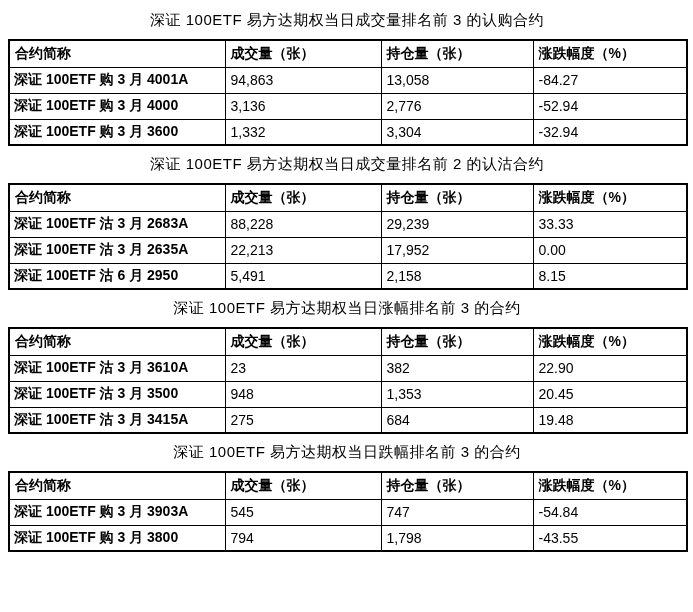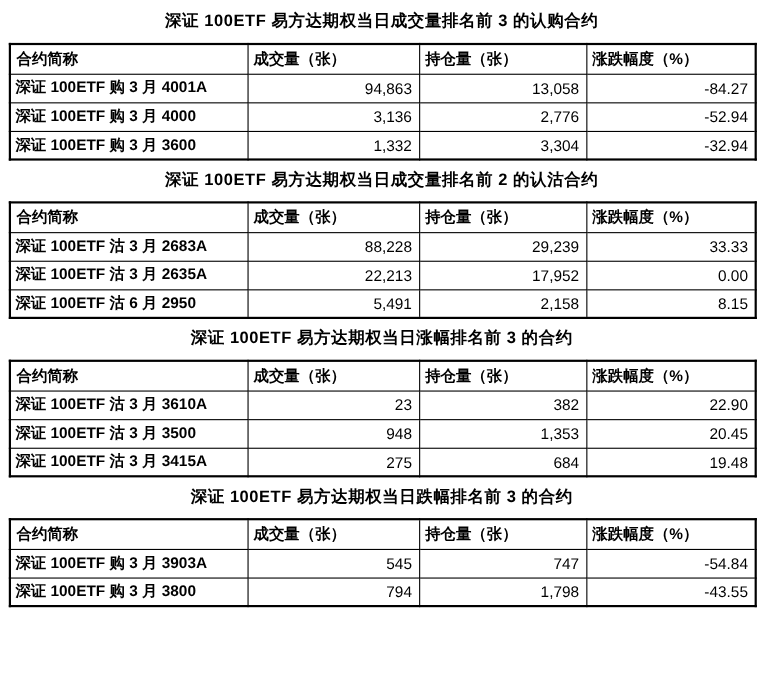--- a/index.html
+++ b/index.html
@@ -11,21 +11,21 @@
   }
   .doc {
     width: 693px;
     height: 612px;
     box-sizing: border-box;
     padding: 2px 7px 0 8px;
     overflow: hidden;
   }
   .tbl-title {
     text-align: center;
-    font-weight: 700;
+    font-weight: 400;
     font-size: 15px;
     line-height: 18px;
     padding: 9px 0 10px 0;
     letter-spacing: 0.5px;
   }
   table.data-table {
     width: 678px;
     border-collapse: collapse;
     table-layout: fixed;
     border: 2px solid #000000;
@@ -39,21 +39,21 @@
     overflow: hidden;
     white-space: nowrap;
     vertical-align: middle;
   }
   .data-table th {
     font-weight: 700;
     text-align: left;
     height: 27px;
   }
   .data-table td.name { text-align: left; padding-left: 4px; font-weight: bold; }
-  .data-table td.num  { text-align: right; padding-right: 6px; }
+  .data-table td.num  { text-align: left; padding-right: 6px; }
   col.c1 { width: 216px; }
   col.c2 { width: 156px; }
   col.c3 { width: 152px; }
   col.c4 { width: 154px; }
 </style>
 </head>
 <body>
 
 <div class="doc">
 

